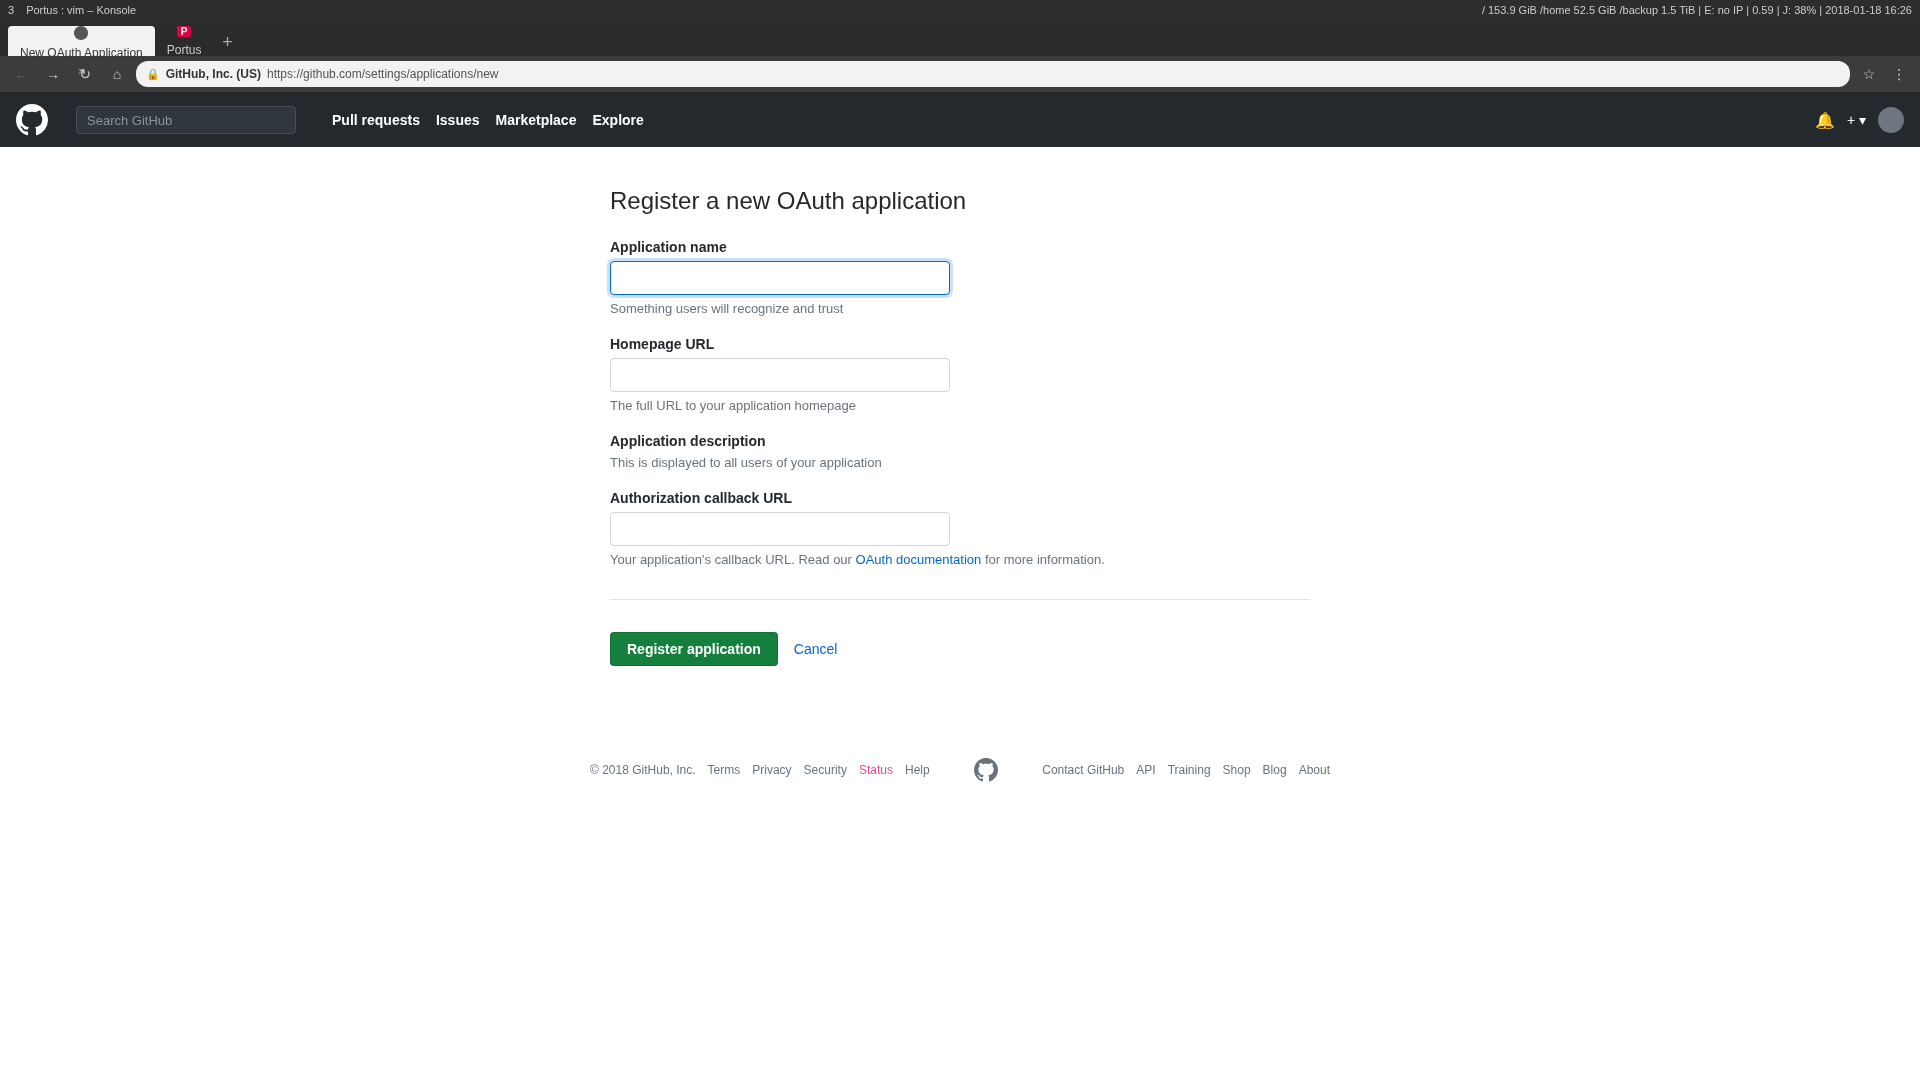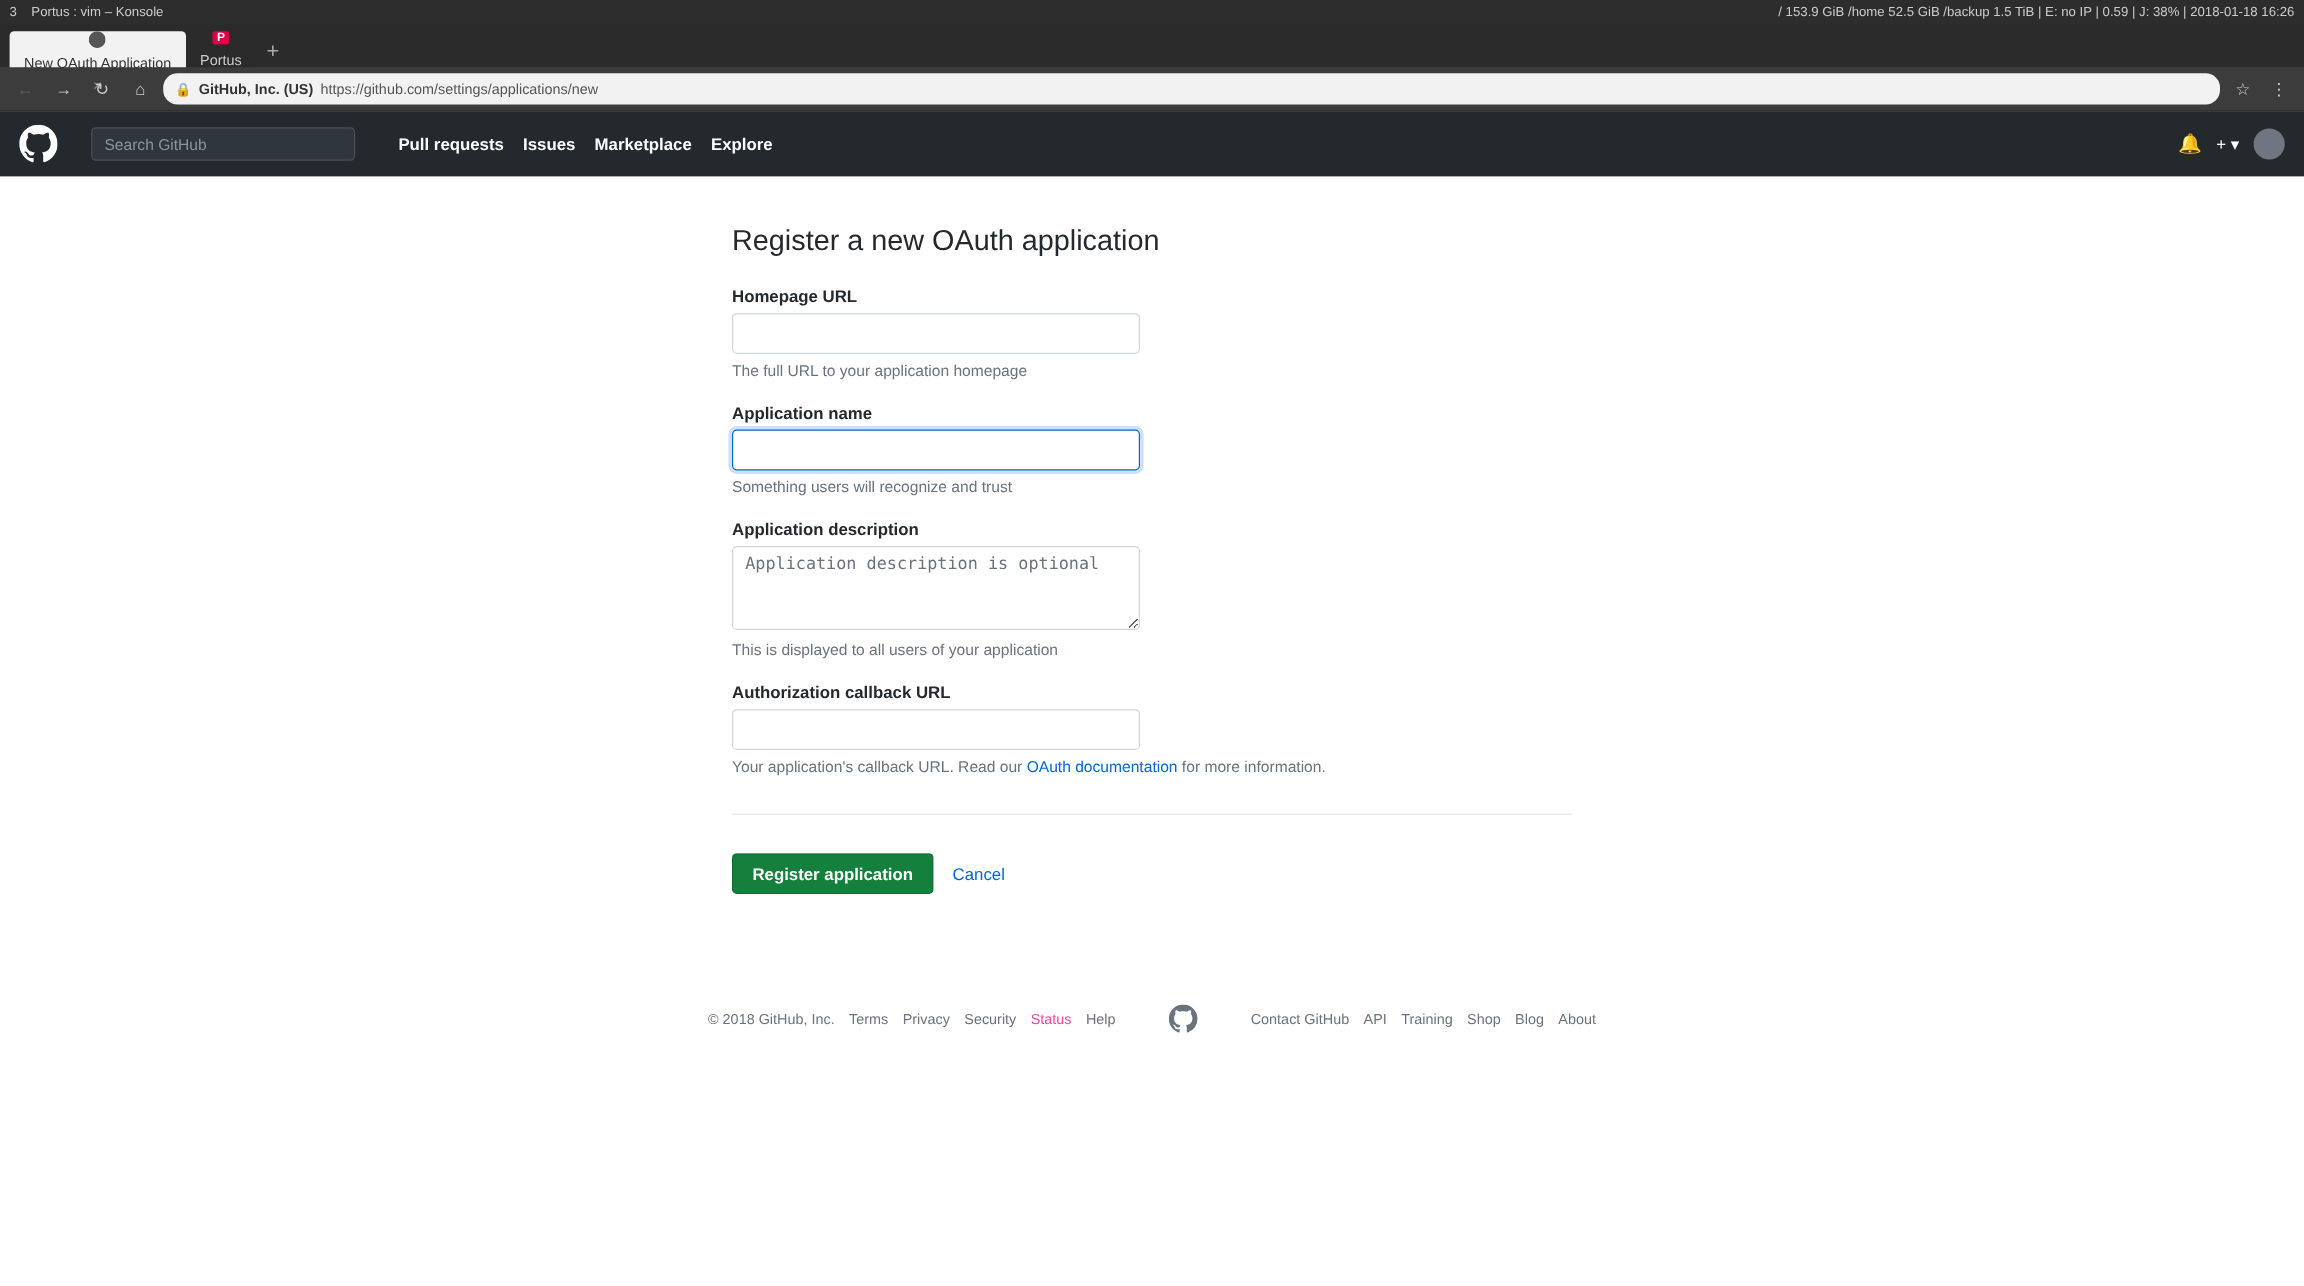--- a/index.html
+++ b/index.html
@@ -393,34 +393,33 @@
     <span class="gh-bell">🔔</span>
     <span class="gh-plus-btn">+ ▾</span>
     <div class="gh-avatar"></div>
   </div>
 </div>
 
 <div class="main-content">
   <h1 class="page-title">Register a new OAuth application</h1>
 
   <div class="form-group">
+    <label class="form-label">Application name</label>
+    <input class="form-input focused" type="text" style="">
+    <p class="form-help">Something users will recognize and trust</p>
+  </div>
+
+  <div class="form-group">
     <label class="form-label">Homepage URL</label>
     <input class="form-input" type="text" style="">
     <p class="form-help">The full URL to your application homepage</p>
   </div>
 
   <div class="form-group">
-    <label class="form-label">Application name</label>
-    <input class="form-input focused" type="text" style="">
-    <p class="form-help">Something users will recognize and trust</p>
-  </div>
-
-  <div class="form-group">
     <label class="form-label">Application description</label>
-    <textarea class="form-textarea" placeholder="Application description is optional" style=""></textarea>
     <p class="form-help">This is displayed to all users of your application</p>
   </div>
 
   <div class="form-group">
     <label class="form-label">Authorization callback URL</label>
     <input class="form-input" type="text" style="">
     <p class="form-help">
       <span>Your application's callback URL. Read our </span><a href="#">OAuth documentation</a><span> for more information.</span>
     </p>
   </div>

